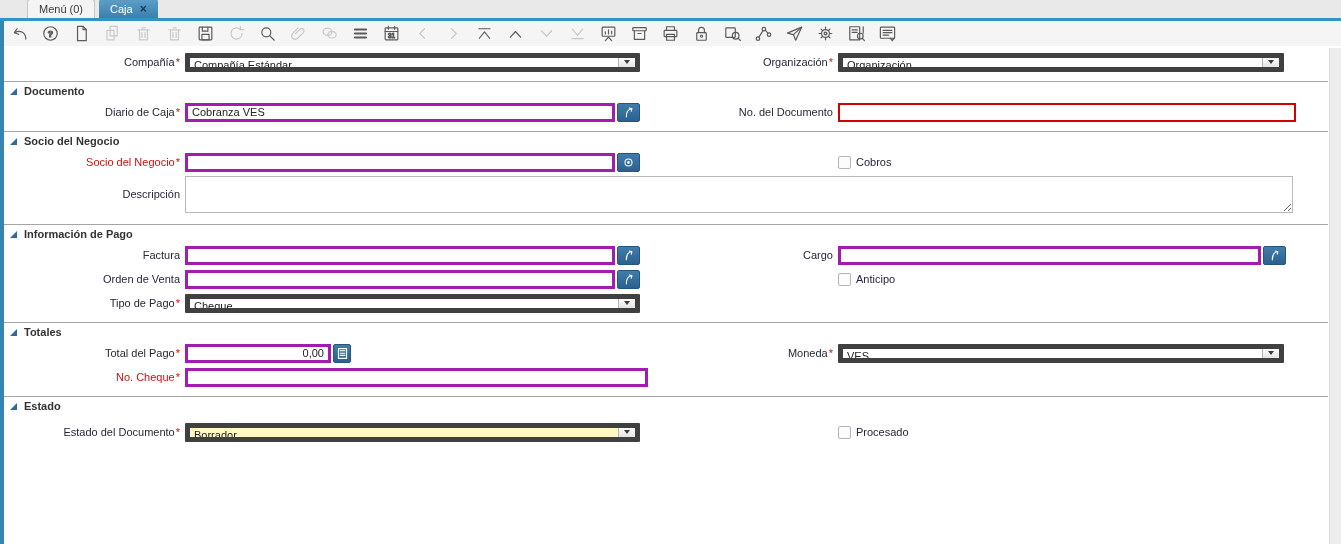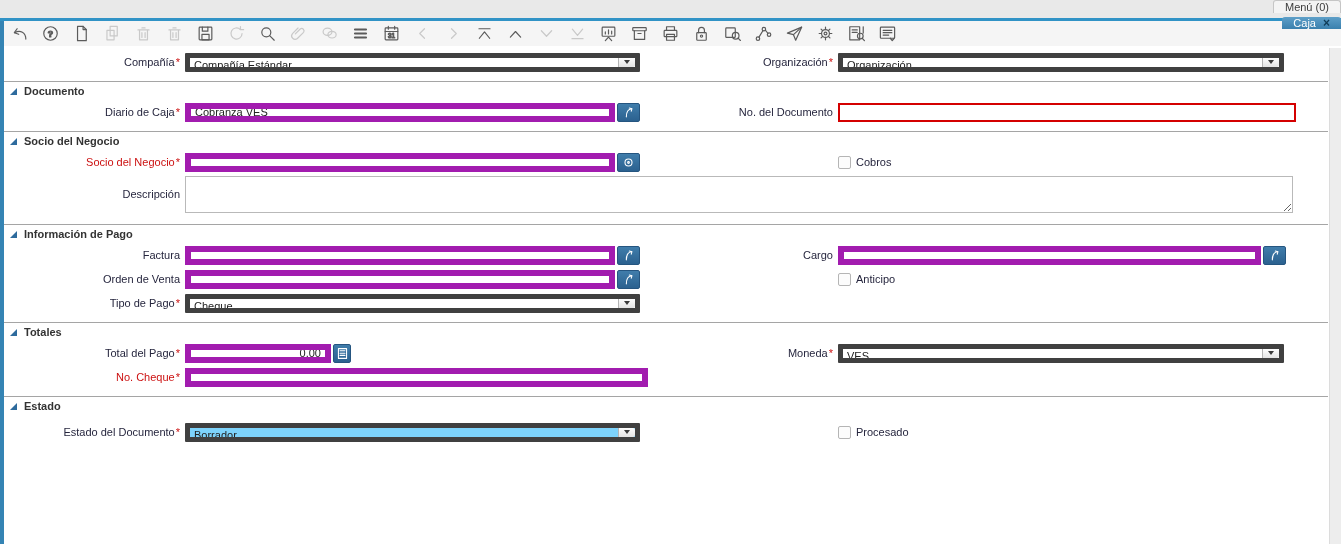--- a/index.html
+++ b/index.html
@@ -2,21 +2,21 @@
 <html><head>
 <meta charset="utf-8">
 <style>
   html,body{margin:0;padding:0;overflow:hidden;}
   body{
     width:1341px;height:544px;position:relative;background:#fff;
     font-family:"Liberation Sans",sans-serif;font-size:11px;color:#26263e;
   }
   
   .tabbar{height:21px;background:#e9e9e9;border-bottom:3px solid #3193c6;
-    display:flex;align-items:flex-end;padding-left:27px;gap:4px;box-sizing:border-box;flex-direction:column;}
+    display:flex;align-items:flex-end;padding-left:27px;gap:4px;box-sizing:border-box;}
   .tab{height:19px;padding:0 11px;display:flex;align-items:center;gap:7px;
     border-radius:3px 3px 0 0;box-sizing:border-box;white-space:nowrap;}
   .tab.inactive{background:#f4f4f4;border:1px solid #c6c6c6;border-bottom:none;color:#3c3c3c;}
   .tab.active{background:linear-gradient(#5e9fc8,#3a80ae);color:#fff;}
   .tab-x{font-weight:bold;color:#103c57;font-size:12px;line-height:1;}
   
   .toolbar{height:25px;background:#f5f5f5;display:flex;align-items:center;
     padding-left:9px;gap:11px;}
   .tbtn{width:20px;height:20px;display:inline-flex;align-items:center;justify-content:center;}
   .tbtn svg{width:19px;height:19px;stroke:#5b5b5b;fill:none;stroke-width:1.5;
@@ -29,27 +29,27 @@
   
   .formarea{position:absolute;left:4px;top:46px;right:13px;bottom:0;background:#fff;padding-top:6px;}
   .frow{display:grid;grid-template-columns:181px 463px 190px auto;align-items:center;
     margin-bottom:4px;min-height:20px;}
   .lblc{text-align:right;padding-right:5px;white-space:nowrap;}
   .lbl{color:#26263e;}
   .lbl.u{}
   .lbl.err{color:#cc1111;}
   .req{color:#cc1111;margin-left:1px;}
   .fieldc{display:flex;align-items:center;gap:2px;}
-  .input{height:19px;box-sizing:border-box;border:6px solid #a21caf;background:#fff;
+  .input{height:19px;box-sizing:border-box;border:3px solid #a21caf;background:#fff;
     font-family:"Liberation Sans",sans-serif;font-size:11px;color:#222;padding:0 4px;outline:none;}
   .input.errb{border:2px solid #d40000;}
   .input.num{text-align:right;}
   .combo{display:flex;height:19px;box-sizing:border-box;border:5px solid #404040;
     background:#fff;align-items:stretch;border-radius:1px;}
-  .combo.ro{background:#7dd3fc;justify-content:center;}
+  .combo.ro{background:#fef9c3;justify-content:center;}
   .combo-text{flex:1;padding:1px 4px 0;white-space:nowrap;overflow:hidden;color:#222;}
   .combo-btn{width:16px;border-left:1px solid #b4b4b4;background:linear-gradient(#fdfdfd,#e4e4e4);
     display:flex;align-items:center;justify-content:center;border-radius:0 2px 2px 0;}
   .caret{width:0;height:0;border-left:3.5px solid transparent;border-right:3.5px solid transparent;
     border-top:4.5px solid #3a3a3a;}
   .btn-blue{width:23px;height:19px;box-sizing:border-box;border:1px solid #255580;border-radius:2px;
     background:linear-gradient(#407dab,#2b618f);display:flex;align-items:center;justify-content:center;flex:none;}
   .btn-blue svg{width:13px;height:13px;stroke:#fff;fill:none;stroke-width:2;
     stroke-linecap:round;stroke-linejoin:round;}
   .btn-blue.sm{width:18px;}

